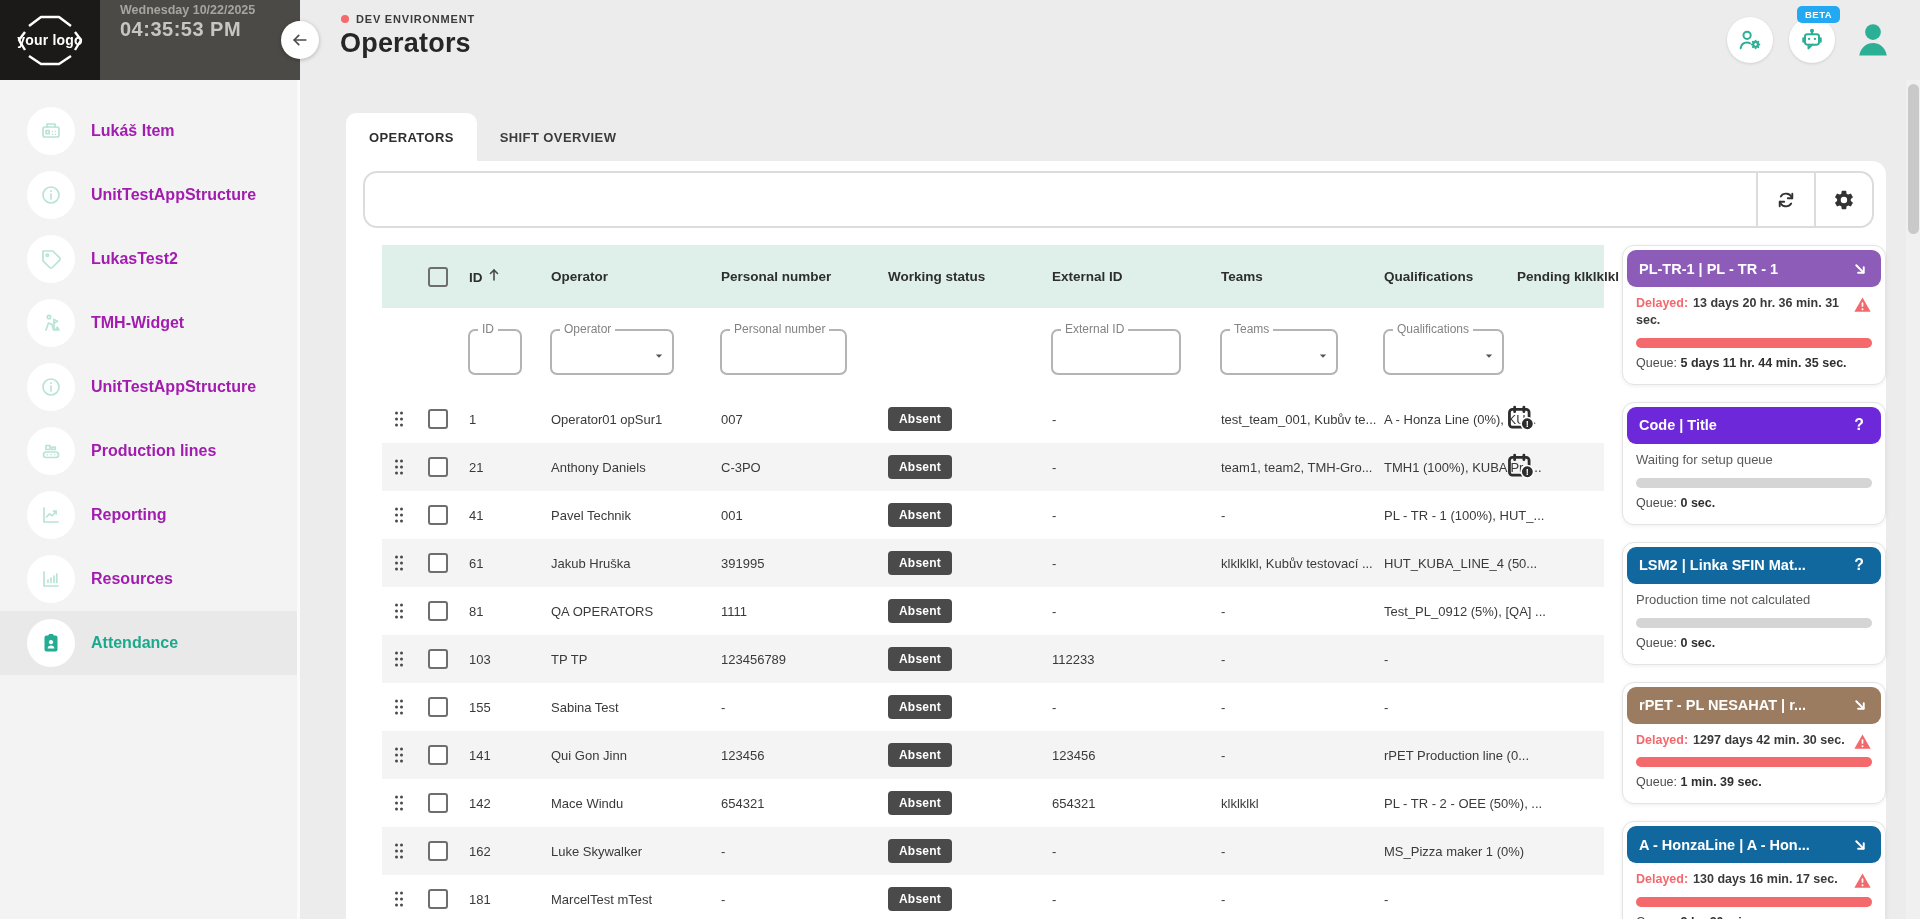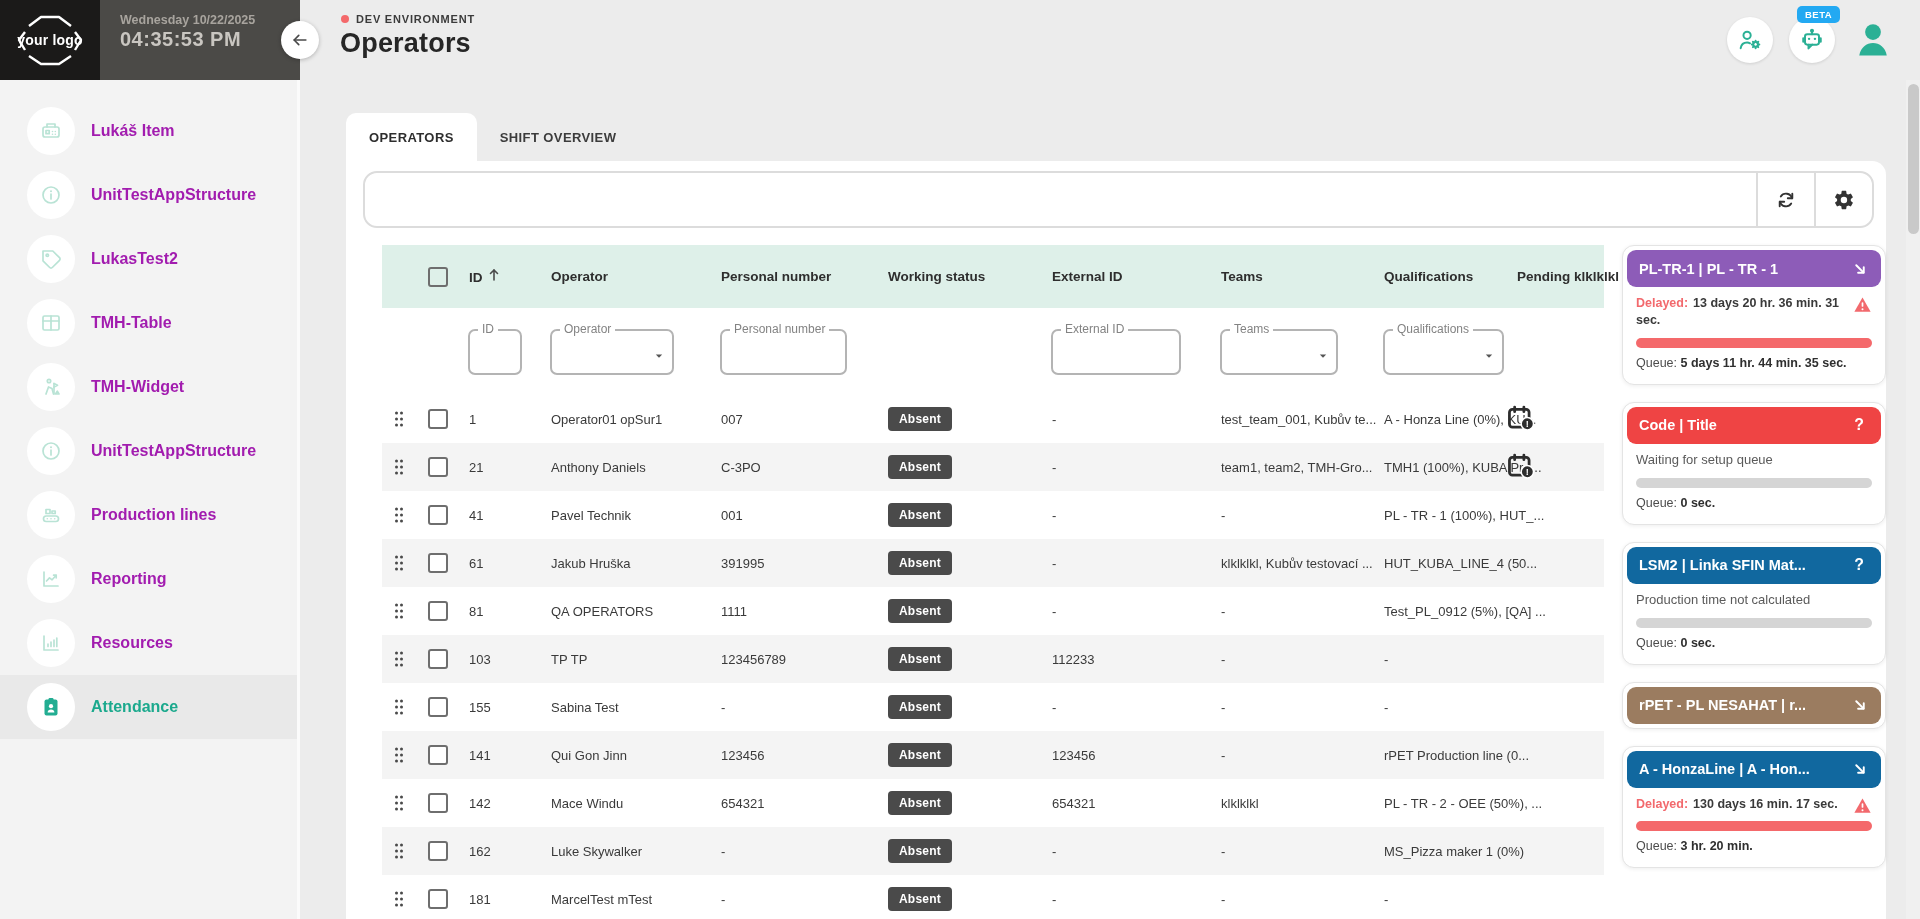--- a/index.html
+++ b/index.html
@@ -6,21 +6,21 @@
   html,body { width:1920px; height:919px; overflow:hidden; background:#ececec;
               font-family:"Liberation Sans", sans-serif; }
 
   
   .topbar { position:absolute; left:0; top:0; width:1920px; height:80px; background:#ececec; }
   .logo-box { position:absolute; left:0; top:0; width:100px; height:80px; background:#1b1a19;
               display:flex; align-items:center; justify-content:center; }
   .logo-inner { position:relative; width:78px; height:56px; display:flex; align-items:center; justify-content:center; }
   .logo-inner svg { position:absolute; inset:0; }
   .logo-text { position:relative; color:#fff; font-size:14px; font-weight:700; letter-spacing:.2px; }
-  .datetime { position:absolute; left:100px; top:0; width:200px; height:80px; background:#4b4a47; padding:13px 0 0 20px; }
+  .datetime { position:absolute; left:100px; top:0; width:200px; height:80px; background:#4b4a47; padding:3px 0 0 20px; }
   .date { font-size:12.5px; font-weight:600; color:#a8a49e; }
   .time { font-size:20px; font-weight:600; color:#c9c6c1; letter-spacing:.5px; margin-top:1px; }
   .back-btn { position:absolute; left:281px; top:21px; width:38px; height:38px; border-radius:50%;
               background:#fff; box-shadow:0 1px 4px rgba(0,0,0,.25); display:flex; align-items:center; justify-content:center; cursor:pointer; }
   .env-row { position:absolute; left:341px; top:13px; display:flex; align-items:center; gap:7px; }
   .env-dot { width:8px; height:8px; border-radius:50%; background:#f4696b; }
   .env-label { font-size:11px; font-weight:700; letter-spacing:.8px; color:#3b3b3b; }
   .page-title { position:absolute; left:340px; top:28px; font-size:27px; font-weight:700; color:#262626; letter-spacing:.2px; }
   .hdr-btn { position:absolute; top:17px; width:46px; height:46px; border-radius:50%; background:#fff;
              box-shadow:0 1px 3px rgba(0,0,0,.12); display:flex; align-items:center; justify-content:center; cursor:pointer; color:#2bb095; }
@@ -207,31 +207,20 @@
             <circle cx="8.3" cy="8.3" r="1.2"></circle>
           </svg>
         </span>
       </div>
       <span class="side-label">LukasTest2</span>
     </div>
     <div class="side-item">
       <div class="icon-circle">
         <span class="icn">
           <svg width="24" height="24" viewBox="0 0 24 24" fill="none" stroke="currentColor" stroke-width="1.7" stroke-linecap="round" stroke-linejoin="round">
-            <rect x="4" y="5" width="16" height="14" rx="1.5"></rect>
-            <path d="M4 10h16M12 5v14"></path>
-          </svg>
-        </span>
-      </div>
-      <span class="side-label">TMH-Table</span>
-    </div>
-    <div class="side-item">
-      <div class="icon-circle">
-        <span class="icn">
-          <svg width="24" height="24" viewBox="0 0 24 24" fill="none" stroke="currentColor" stroke-width="1.7" stroke-linecap="round" stroke-linejoin="round">
             <circle cx="10" cy="6" r="1.7"></circle>
             <path d="M7 19l2.5-7 3.5 1.5 1.5 5.5"></path>
             <path d="M15 8.5V19"></path>
             <path d="M15 8.5l3.5 1.8L15 12"></path>
             <path d="M16.5 19l1.8-2.8L20 19z"></path>
           </svg>
         </span>
       </div>
       <span class="side-label">TMH-Widget</span>
     </div>
@@ -717,21 +706,21 @@
                 <path d="M12 2 22.5 20.5H1.5z" fill="#f2696d"></path>
                 <rect x="10.9" y="8" width="2.2" height="6" rx="1.1" fill="#fff"></rect>
                 <circle cx="12" cy="17" r="1.3" fill="#fff"></circle>
               </svg>
             </span></div>
           <div class="bar" style="background: rgb(244, 105, 107);"></div>
           <div class="queue"><span>Queue: </span><b>5 days 11 hr. 44 min. 35 sec.</b></div>
         </div>
       </div>
       <div class="card">
-        <div class="card-header" style="background: #ef4444;">
+        <div class="card-header" style="background: #6d28d9;">
           <span class="card-title">Code | Title</span>
           <span class="icn">
             <svg width="20" height="20" viewBox="0 0 24 24">
               <text x="12" y="18" font-size="19" font-weight="bold" fill="#fff" text-anchor="middle" font-family="Liberation Sans, sans-serif">?</text>
             </svg>
           </span>
         </div>
         <div class="card-body">
           <div class="message">Waiting for setup queue</div>
           <div class="bar" style="background: rgb(213, 213, 213);"></div>
@@ -756,20 +745,31 @@
       <div class="card">
         <div class="card-header" style="background: rgb(155, 124, 96);">
           <span class="card-title">rPET - PL NESAHAT | r...</span>
           <span class="icn">
             <svg width="18" height="18" viewBox="0 0 24 24" fill="none" stroke="#fff" stroke-width="2.6" stroke-linecap="round" stroke-linejoin="round">
               <path d="M7 7l9.5 9.5"></path>
               <path d="M17 9.5v7.5h-7.5"></path>
             </svg>
           </span>
         </div>
+        <div class="card-body">
+          <div class="status-line"><span class="delayed-label">Delayed:</span><span class="status-value">1297 days 42 min. 30 sec.</span><span class="icn warn">
+              <svg width="19" height="17" viewBox="0 0 24 22">
+                <path d="M12 2 22.5 20.5H1.5z" fill="#f2696d"></path>
+                <rect x="10.9" y="8" width="2.2" height="6" rx="1.1" fill="#fff"></rect>
+                <circle cx="12" cy="17" r="1.3" fill="#fff"></circle>
+              </svg>
+            </span></div>
+          <div class="bar" style="background: rgb(244, 105, 107);"></div>
+          <div class="queue"><span>Queue: </span><b>1 min. 39 sec.</b></div>
+        </div>
       </div>
       <div class="card">
         <div class="card-header" style="background: rgb(17, 104, 159);">
           <span class="card-title">A - HonzaLine | A - Hon...</span>
           <span class="icn">
             <svg width="18" height="18" viewBox="0 0 24 24" fill="none" stroke="#fff" stroke-width="2.6" stroke-linecap="round" stroke-linejoin="round">
               <path d="M7 7l9.5 9.5"></path>
               <path d="M17 9.5v7.5h-7.5"></path>
             </svg>
           </span>

